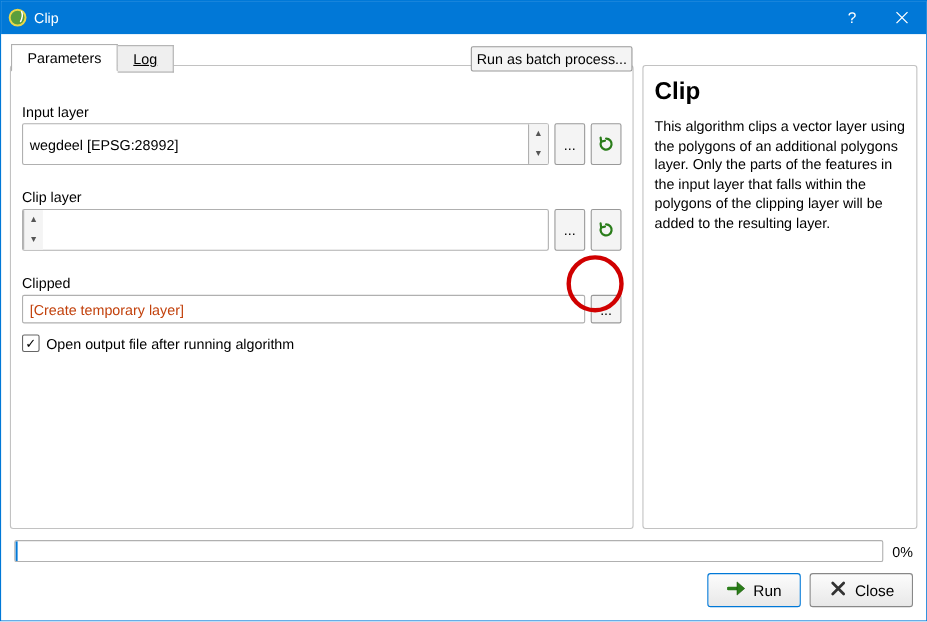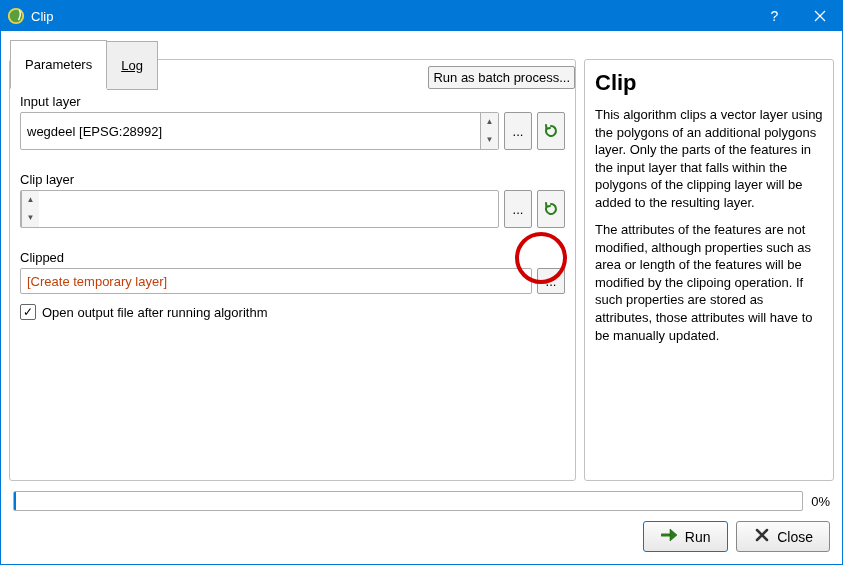--- a/index.html
+++ b/index.html
@@ -83,21 +83,21 @@
       right: -1px;
       display: flex;
       justify-content: space-between;
       align-items: flex-end;
       padding: 0 1px;
     }
     .tabs {
       display: flex;
     }
     .tab {
-      padding: 16px 14px;
+      padding: 4px 14px;
       border: 1px solid #b0b0b0;
       background: #efefef;
       cursor: pointer;
       font-size: 13px;
       position: relative;
     }
     .tab.active {
       background: #fff;
       border-bottom: 1px solid #fff;
       z-index: 2;
@@ -376,21 +376,20 @@
           <div class="checkbox">✓</div>
           <span>Open output file after running algorithm</span>
         </div>
 
         <div class="red-circle"></div>
       </div>
 
       <div class="right-panel">
         <h2>Clip</h2>
         <p>This algorithm clips a vector layer using the polygons of an additional polygons layer. Only the parts of the features in the input layer that falls within the polygons of the clipping layer will be added to the resulting layer.</p>
-        <p>The attributes of the features are not modified, although properties such as area or length of the features will be modified by the clipoing operation. If such properties are stored as attributes, those attributes will have to be manually updated.</p>
       </div>
     </div>
 
     <div class="progress-row">
       <div class="progress-bar-outer">
         <div class="progress-bar-inner"></div>
       </div>
       <span>0%</span>
     </div>
 

